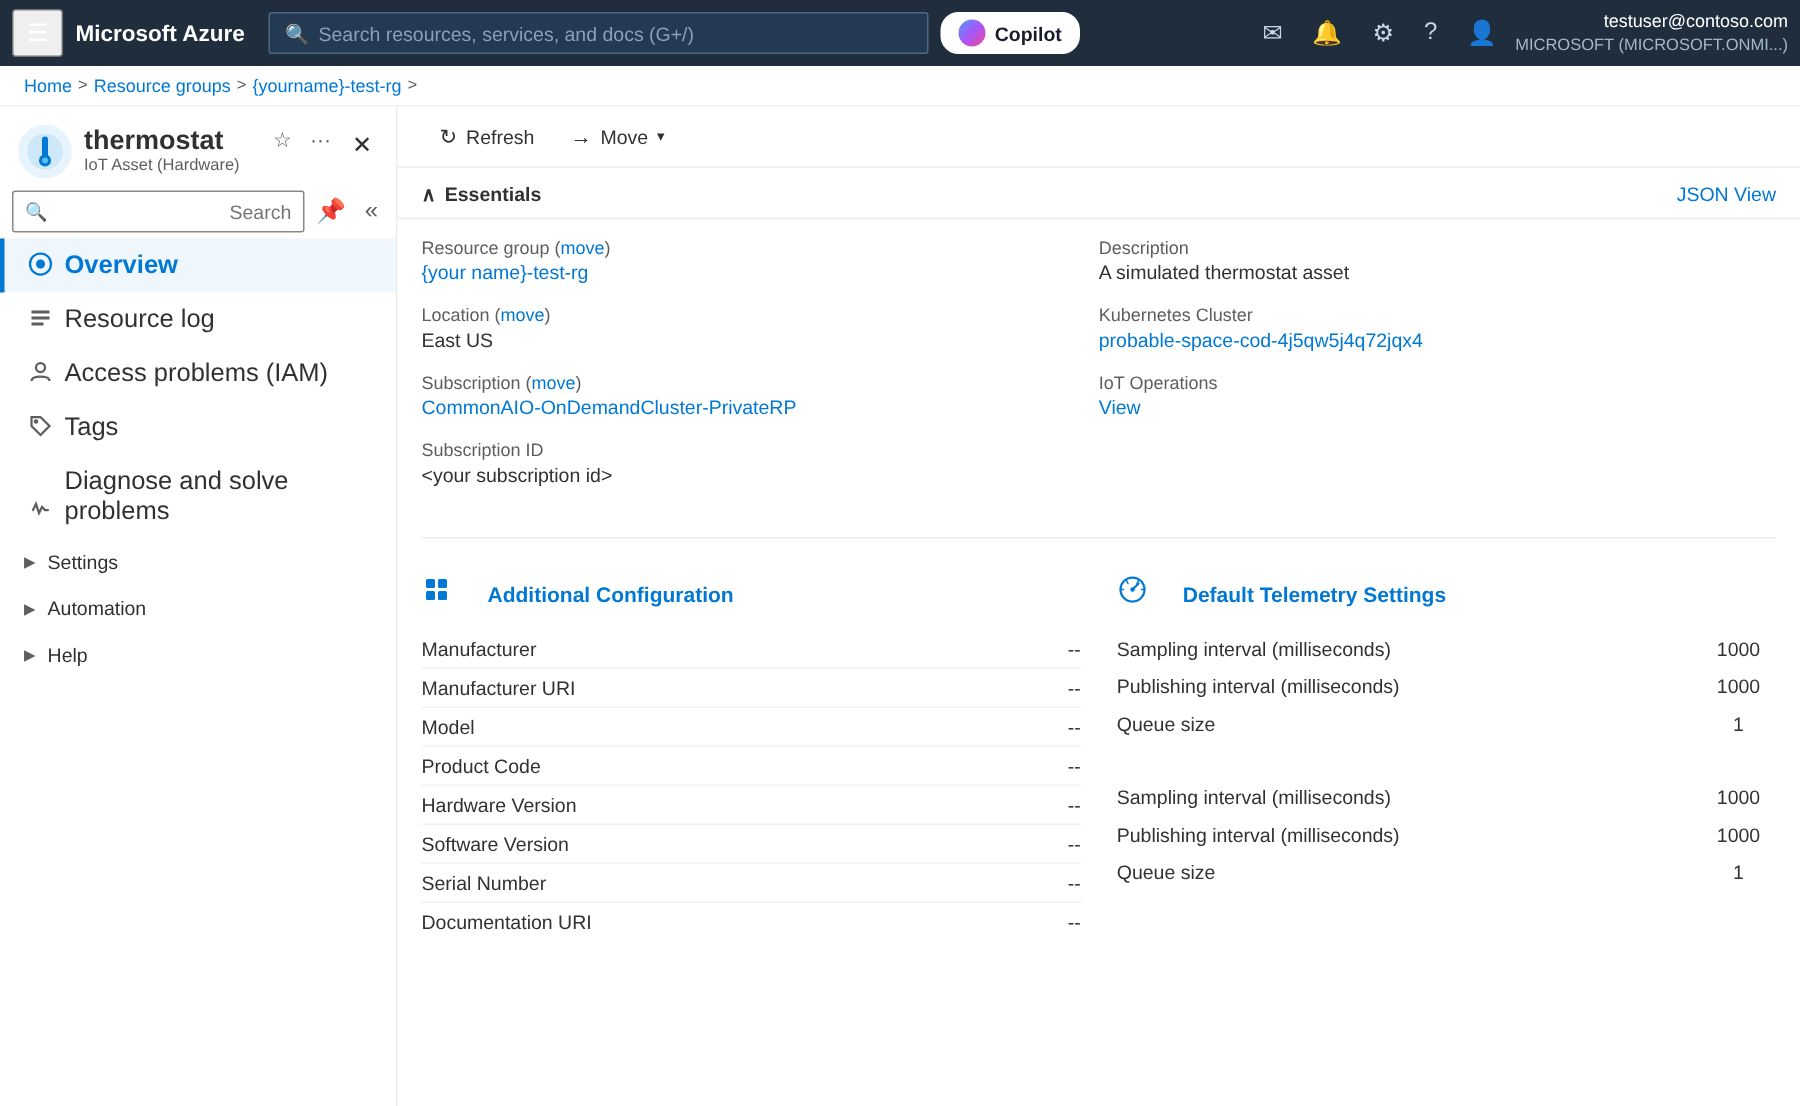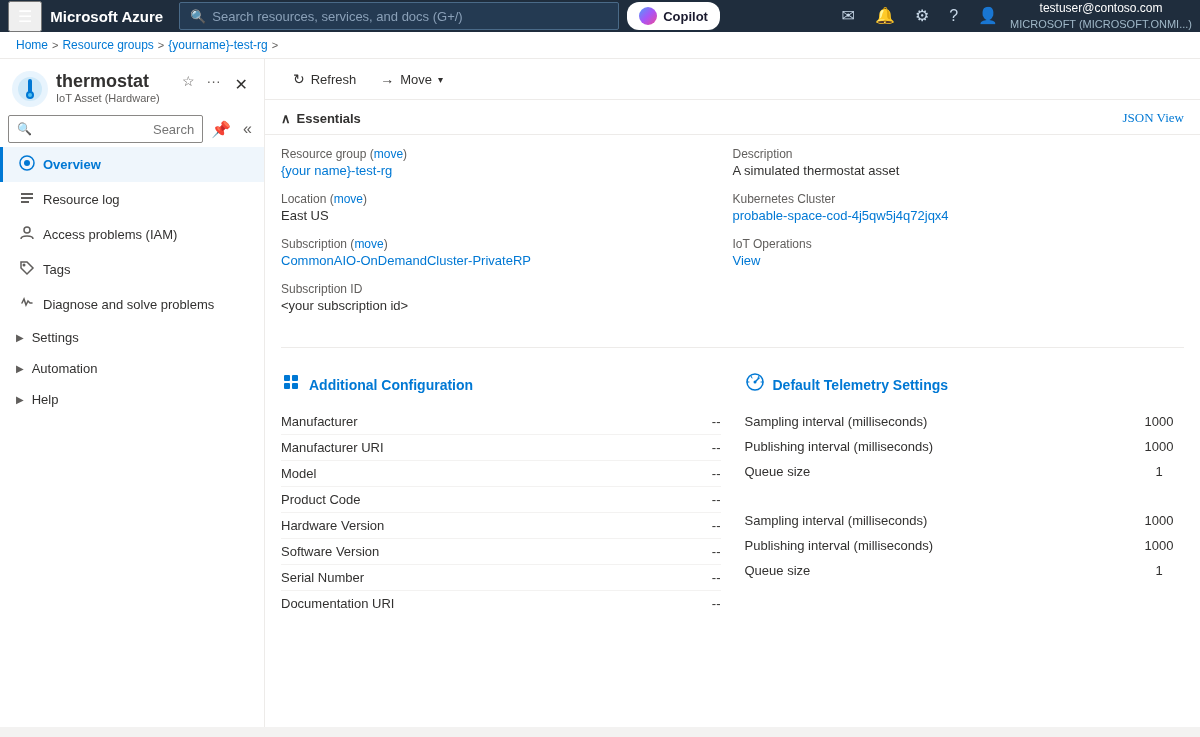--- a/index.html
+++ b/index.html
@@ -1,20 +1,20 @@
 <!DOCTYPE html>
 <html><head>
   <meta charset="utf-8">
   <style>
     * { box-sizing: border-box; margin: 0; padding: 0; }
     body { font-family: 'Segoe UI', Arial, sans-serif; font-size: 13px; background: #f3f2f1; color: #323130; }
 
     
     .topbar {
-      display: flex; align-items: center; background: #1f2d3d; height: 32px; padding: 0 8px; gap: 8px; color: white;
+      display: flex; align-items: center; background: #1f2d3d; height: 44px; padding: 0 8px; gap: 8px; color: white;
     }
     .topbar-hamburger { color: white; font-size: 16px; cursor: pointer; padding: 4px 8px; }
     .topbar-brand { font-size: 15px; font-weight: 600; color: white; white-space: nowrap; margin-right: 8px; }
     .topbar-search {
       display: flex; align-items: center; background: #243a52; border: 1px solid #4a6a88; border-radius: 2px;
       padding: 0 10px; height: 28px; flex: 1; max-width: 440px; color: #c0d0e0; gap: 6px;
     }
     .topbar-search input {
       background: transparent; border: none; outline: none; color: #c8d8e8; font-size: 13px; width: 100%;
     }
@@ -22,21 +22,21 @@
     .topbar-copilot {
       display: flex; align-items: center; background: white; border-radius: 12px; padding: 2px 12px; gap: 6px;
       font-size: 13px; font-weight: 600; color: #1a1a2e; cursor: pointer; height: 28px;
     }
     .copilot-logo {
       width: 18px; height: 18px; background: linear-gradient(135deg, #4f9cf9, #a855f7, #ec4899);
       border-radius: 50%; display: inline-block;
     }
     .topbar-icons { display: flex; align-items: center; gap: 4px; margin-left: auto; }
     .topbar-icon { color: #c8d8e8; font-size: 16px; padding: 4px 8px; cursor: pointer; }
-    .topbar-user { text-align: center; line-height: 1.3; }
+    .topbar-user { text-align: right; line-height: 1.3; }
     .topbar-user-name { font-size: 12px; color: white; }
     .topbar-user-tenant { font-size: 11px; color: #a0b8c8; }
 
     
     .breadcrumb {
       background: white; padding: 6px 16px; font-size: 12px; display: flex; align-items: center; gap: 4px; border-bottom: 1px solid #edebe9;
     }
     .breadcrumb a { color: #0078d4; text-decoration: none; }
     .breadcrumb-sep { color: #605e5c; font-size: 11px; }
 
@@ -58,22 +58,22 @@
     .sidebar-search-row { padding: 4px 8px 4px; display: flex; align-items: center; gap: 4px; }
     .sidebar-search {
       display: flex; align-items: center; border: 1px solid #8a8886; border-radius: 2px;
       padding: 0 8px; height: 28px; background: white; gap: 6px; flex: 1;
     }
     .sidebar-search input { border: none; outline: none; font-size: 13px; color: #323130; width: 100%; text-align: right; }
     .sidebar-search-icon { color: #323130; font-size: 12px; }
     .sidebar-action-btn { background: none; border: none; cursor: pointer; color: #605e5c; font-size: 16px; padding: 4px; }
 
     .nav-item {
-      display: flex; align-items: center; gap: 8px; padding: 8px 16px; cursor: pointer; color: #323130;
-      font-size: 13px; border-left: 3px solid transparent;
+      display: flex; align-items: flex-end; gap: 8px; padding: 8px 16px; cursor: pointer; color: #323130;
+      font-size: 17px; border-left: 3px solid transparent;
     }
     .nav-item.active { background: #eff6fc; border-left: 3px solid #0078d4; color: #0078d4; font-weight: 600; }
     .nav-item .nav-icon { width: 16px; text-align: center; font-size: 14px; flex-shrink: 0; }
     .nav-group { display: flex; align-items: center; gap: 8px; padding: 8px 16px; cursor: pointer; color: #323130; font-size: 13px; }
     .nav-group .chevron { font-size: 10px; color: #605e5c; }
 
     
     .content { flex: 1; overflow-y: auto; background: white; }
     .content-toolbar {
       display: flex; align-items: center; gap: 0; padding: 8px 16px; border-bottom: 1px solid #edebe9;
@@ -83,37 +83,37 @@
       background: none; border: none; color: #323130;
     }
     .toolbar-btn .btn-icon { font-size: 14px; }
 
     
     .essentials-header {
       display: flex; align-items: center; justify-content: space-between; padding: 10px 16px 8px;
       border-bottom: 1px solid #edebe9;
     }
     .essentials-title { display: flex; align-items: center; gap: 6px; font-size: 13px; font-weight: 600; }
-    .json-view-link { color: #0078d4; text-decoration: none; font-size: 13px; cursor: pointer; font-family: Liberation Serif, serif; }
+    .json-view-link { color: #0078d4; text-decoration: none; font-size: 13px; cursor: pointer; }
 
     .essentials-grid { display: grid; grid-template-columns: 1fr 1fr; padding: 12px 16px; gap: 0; }
     .essentials-col { }
     .essentials-item { margin-bottom: 14px; }
     .essentials-label { font-size: 12px; color: #605e5c; margin-bottom: 2px; }
     .essentials-value { font-size: 13px; color: #323130; }
     .essentials-link { color: #0078d4; text-decoration: none; font-size: 13px; }
     .inline-link { color: #0078d4; text-decoration: none; }
 
     
     .section-divider { border: none; border-top: 1px solid #edebe9; margin: 8px 16px; }
 
     
     .bottom-grid { display: grid; grid-template-columns: 1fr 1fr; padding: 16px; gap: 24px; }
     .config-section { }
-    .config-section-header { display: flex; align-items: center; gap: 8px; margin-bottom: 12px; }
+    .config-section-header { display: flex; align-items: center; gap: 24px; margin-bottom: 12px; }
     .config-section-title { font-size: 14px; font-weight: 600; color: #0078d4; }
     .config-icon { font-size: 18px; color: #0078d4; }
     .config-table { width: 100%; }
     .config-row { display: flex; align-items: flex-end; padding: 5px 0; border-bottom: 1px solid #f3f2f1; }
     .config-row:last-child { border-bottom: none; }
     .config-row-label { flex: 1; color: #323130; font-size: 13px; }
     .config-row-value { color: #323130; font-size: 13px; min-width: 40px; text-align: right; }
 
     .telemetry-row { display: flex; align-items: center; padding: 5px 0; }
     .telemetry-label { flex: 1; color: #323130; font-size: 13px; }

